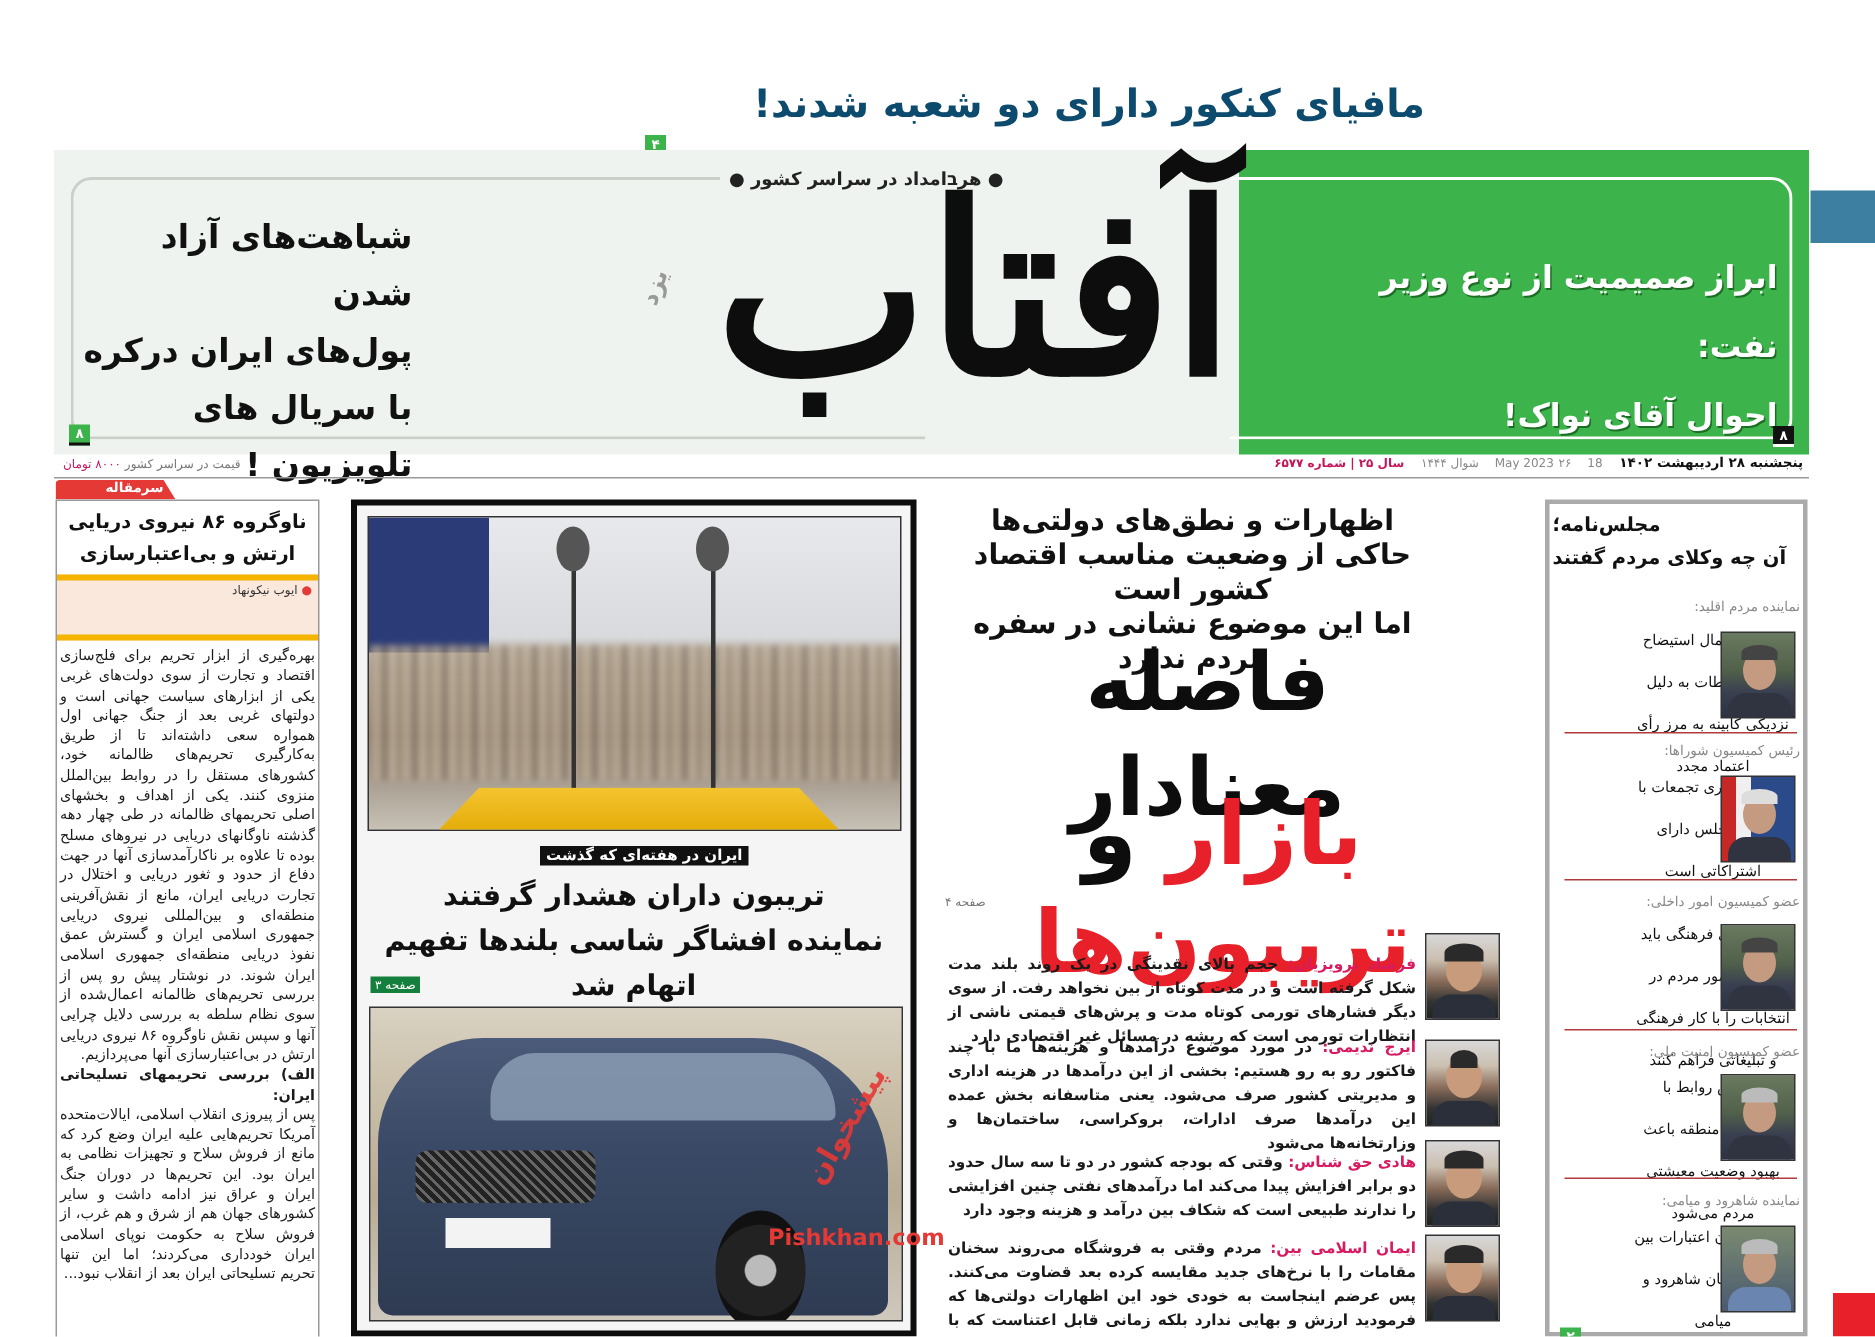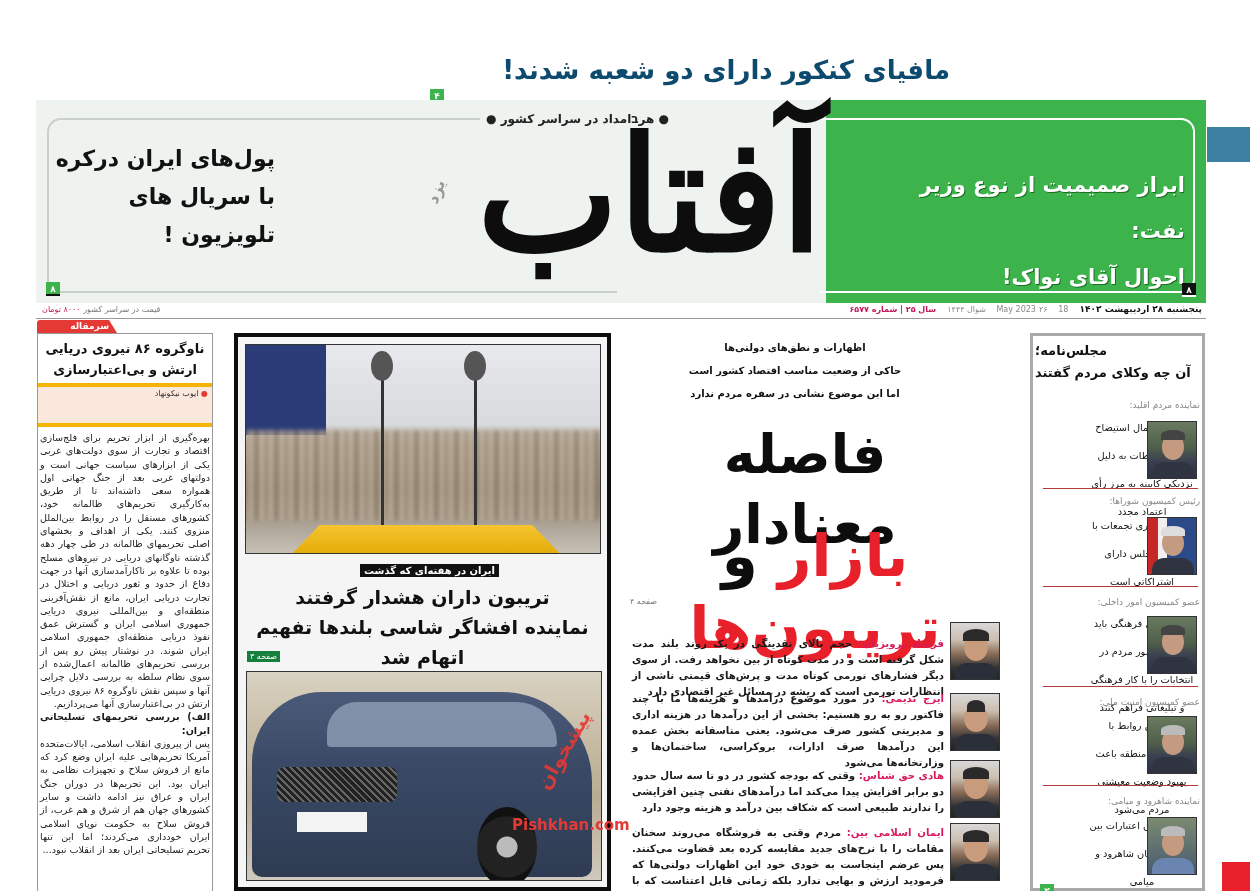--- a/index.html
+++ b/index.html
@@ -62,21 +62,21 @@
     .photo2 { left: 246px; top: 671px; width: 356px; height: 210px; border: 1px solid #333; overflow: hidden; background: linear-gradient(180deg, #d9d2c2 0%, #c8bda6 30%, #b9ac94 60%, #cfc8bd 100%); }
     .photo2 .car { position: absolute; left: 5px; top: 20px; width: 340px; height: 185px; background: linear-gradient(180deg, #4a5a78 0%, #3a4a66 40%, #2e3b52 100%); border-radius: 70px 90px 10px 10px; }
     .photo2 .glass { position: absolute; left: 80px; top: 30px; width: 230px; height: 45px; background: #8fa0b8; border-radius: 30px 40px 4px 4px; opacity: 0.8; }
     .photo2 .grille { position: absolute; left: 30px; top: 95px; width: 120px; height: 35px; background: repeating-linear-gradient(45deg, #222 0 3px, #666 3px 5px); border-radius: 8px; }
     .photo2 .plate { position: absolute; left: 50px; top: 140px; width: 70px; height: 20px; background: #f3f3f3; }
     .photo2 .wheel { position: absolute; left: 230px; top: 135px; width: 60px; height: 80px; border-radius: 50%; background: radial-gradient(circle, #bbb 0 20%, #222 22% 60%, #111 62%); }
     .watermark-fa { left: 520px; top: 738px; color: #e53935; font-size: 20px; font-weight: bold; direction: rtl; transform: rotate(-60deg); opacity: 0.9; }
     .watermark { left: 512px; top: 816px; color: #e53935; font-size: 15px; font-weight: bold; }
 
     
-    .lead-intro { left: 630px; top: 336px; width: 330px; direction: rtl; text-align: center; font-weight: bold; font-size: 10px; line-height: 23px; color: #111; }
+    .lead-intro { left: 630px; top: 336px; width: 330px; direction: rtl; text-align: center; font-weight: bold; font-size: 19px; line-height: 23px; color: #111; }
     .lead-h1 { left: 630px; top: 420px; width: 350px; direction: rtl; text-align: center; font-weight: bold; font-size: 54px; line-height: 70px; color: #0d0d0d; letter-spacing: -2px; }
     .lead-h2 { left: 620px; top: 520px; width: 390px; direction: rtl; text-align: center; font-weight: bold; font-size: 58px; line-height: 72px; color: #e8202a; letter-spacing: -2px; }
     .lead-h2 .conj { color: #0d0d0d; }
     .lead-page { left: 630px; top: 597px; font-size: 8px; color: #777; direction: rtl; }
     .quote-photo { position: absolute; width: 50px; height: 58px; border: 1px solid #333; background: linear-gradient(180deg, #d8d8d8 0%, #cbbfb0 30%, #8a6d5a 55%, #333 80%, #222 100%); overflow: hidden; }
     .quote-photo .face { position: absolute; left: 13px; top: 10px; width: 24px; height: 28px; border-radius: 50%; background: #c89b7c; }
     .quote-photo .hair { position: absolute; left: 12px; top: 6px; width: 26px; height: 12px; border-radius: 50% 50% 0 0; background: #2a2a2a; }
     .quote-photo .suit { position: absolute; left: 4px; top: 40px; width: 42px; height: 25px; border-radius: 12px 12px 0 0; background: #2b2f3a; }
     .quote-text { position: absolute; direction: rtl; text-align: justify; font-size: 10.2px; line-height: 16px; color: #1a1a1a; font-weight: bold; }
     .quote-text .name { color: #d81b60; }
@@ -104,20 +104,21 @@
 <div class="abs mast-bg-right"></div>
 <div class="abs mast-frame-left"></div>
 <div class="abs mast-frame-right"></div>
 <div class="abs tagline">● هرבامداد در سراسر کشور ●</div>
 <div class="abs logo">
   <div class="logo-text">آفتاب</div>
 </div>
 <div class="abs logo-small">یزد</div>
 
 <div class="abs left-teaser">
+  <div>شباهت‌های آزاد شدن</div>
   <div>پول‌های ایران درکره</div>
   <div>با سریال های تلویزیون !</div>
 </div>
 <div class="abs left-teaser-tag"><span class="page-tag">۸</span></div>
 
 <div class="abs right-teaser">
   <div>ابراز صمیمیت از نوع وزیر نفت:</div>
   <div>احوال آقای نواک!</div>
 </div>
 <div class="abs right-teaser-tag"><span class="page-tag">۸</span></div>

